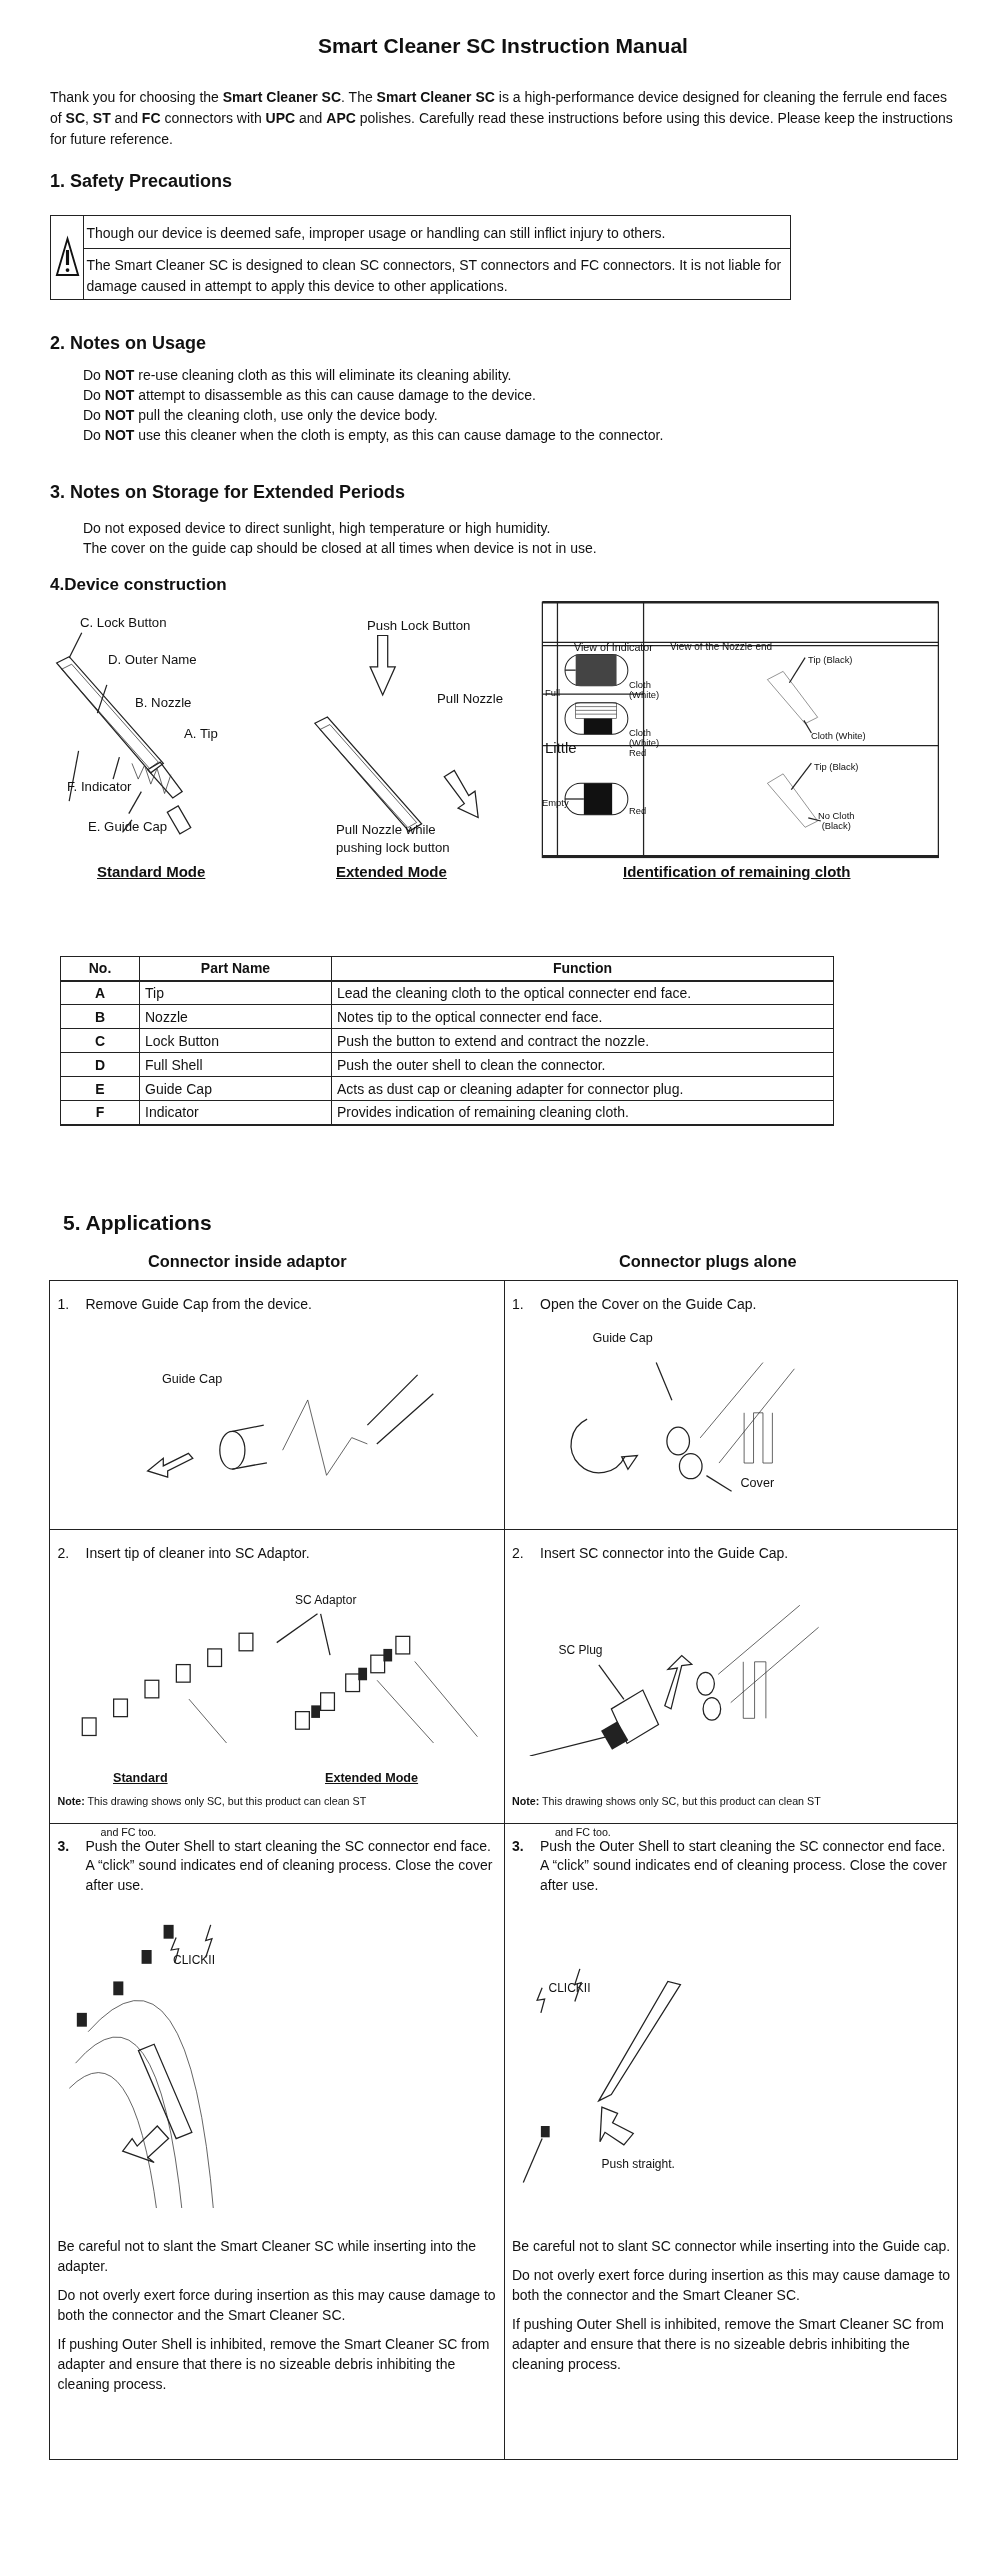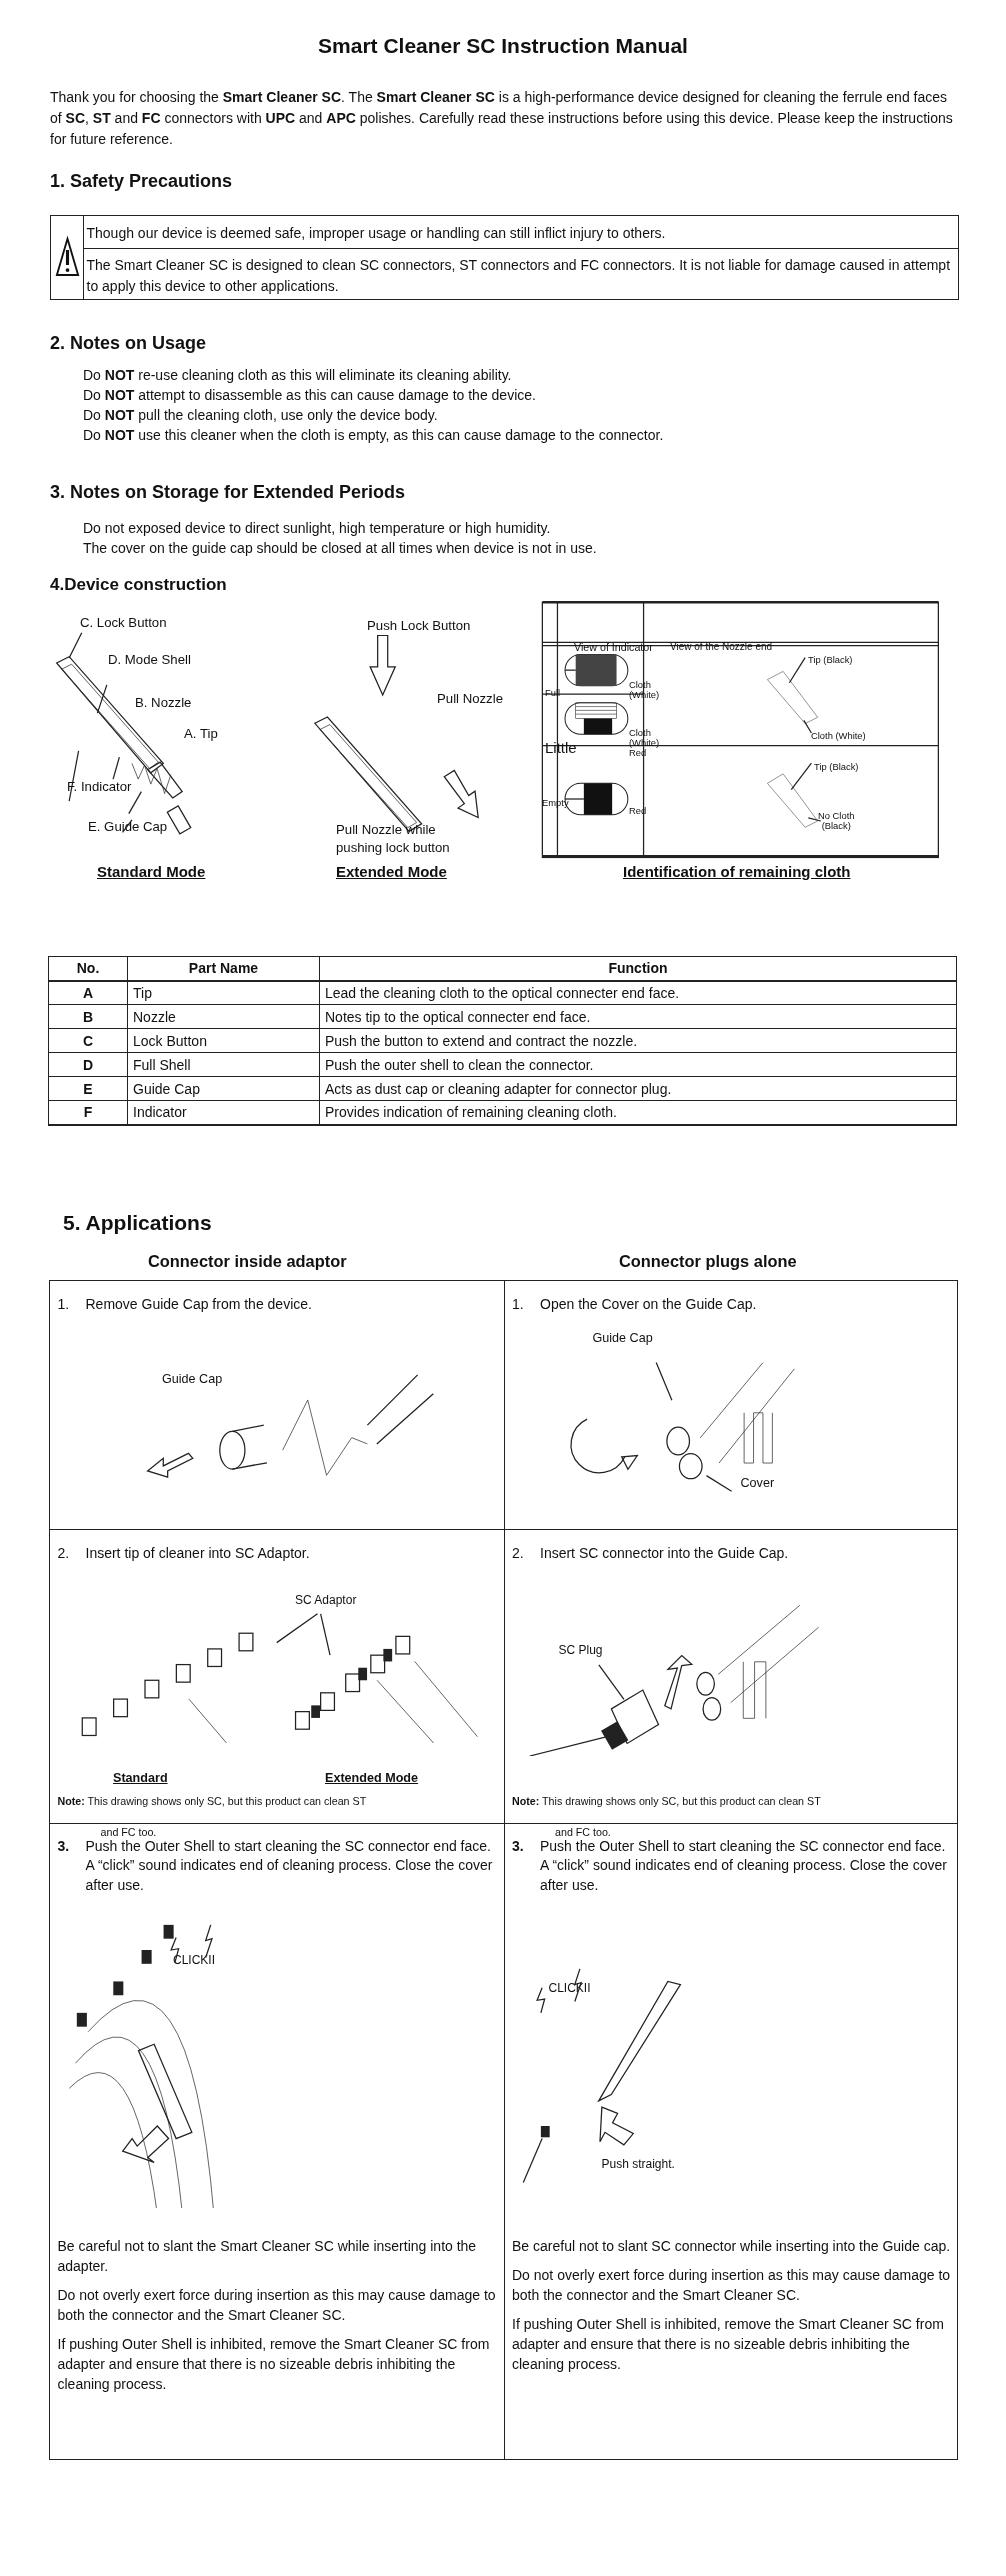--- a/index.html
+++ b/index.html
@@ -2,30 +2,30 @@
 <html style="font-size:10px"><head>
 <meta charset="utf-8">
 <style>
   * { box-sizing: border-box; margin: 0; padding: 0; }
   html, body { width: 1006px; height: 2576px; background: #ffffff; }
   body { font-family: "Liberation Sans", sans-serif; color: #111; position: relative; overflow: hidden; }
   .abs { position: absolute; }
   .title { left: 0; width: 1006px; top: 34px; text-align: center; font-size: 21px; font-weight: bold; }
   .intro { left: 50px; width: 912px; top: 87px; font-size: 14px; line-height: 21px; }
   .h2 { font-size: 18px; font-weight: bold; }
-  .safety { left: 50px; top: 215px; width: 909px; height: 85px; border: 1.3px solid #222; border-top-width: 1.9px; border-bottom-width: 1.9px; display: flex; }
+  .safety { left: 50px; top: 215px; width: 741px; height: 85px; border: 1.3px solid #222; border-top-width: 1.9px; border-bottom-width: 1.9px; display: flex; }
   .safety .icon-cell { width: 33px; border-right: 0.6px solid #222; display: flex; align-items: center; justify-content: center; }
   .safety .texts { flex: 1; display: flex; flex-direction: column; }
   .safety .row1 { height: 33px; border-bottom: 1.9px solid #222; padding: 8.8px 2.5px 0 2.5px; font-size: 14px; }
   .safety .row2 { flex: 1; padding: 6.3px 2.5px 0 2.5px; font-size: 14px; line-height: 21px; }
   .usage { left: 83px; top: 365px; font-size: 14px; line-height: 20px; }
   .storage { left: 83px; top: 518px; font-size: 14px; line-height: 20px; }
   .diagram-label { font-size: 13.2px; }
   .mode-caption { font-size: 15px; font-weight: bold; text-decoration: underline; }
-  .parts { left: 48px; top: 956px; width: 909px; border-collapse: collapse; font-size: 14px; }
+  .parts { left: 60px; top: 956px; width: 774px; border-collapse: collapse; font-size: 14px; }
   .parts th, .parts td { border: 0.6px solid #222; padding: 2.5px 5px; height: 24px; }
   .parts th { font-weight: bold; text-align: center; border-bottom: 2.5px solid #222; }
   .parts td.no { text-align: center; font-weight: bold; width: 79px; }
   .parts td.name { width: 192px; }
   .parts tr:last-child td { border-bottom: 2.5px solid #222; }
   .apps-grid { left: 49px; top: 1280px; width: 909px; border: 1.3px solid #222; border-top-width: 1.9px; border-bottom-width: 1.9px; }
   .apps-row { display: flex; border-bottom: 1.9px solid #222; }
   .apps-row:last-child { border-bottom: none; }
   .apps-cell { width: 50%; position: relative; }
   .apps-cell + .apps-cell { border-left: 1.3px solid #222; }
@@ -85,21 +85,21 @@
     <rect class="ln" x="205" y="300" width="20" height="40" transform="rotate(-30 215 320)"></rect>
   </g>
   <line class="ln" x1="60" y1="22" x2="40" y2="62"></line>
   <line class="ln" x1="100" y1="105" x2="85" y2="150"></line>
   <line class="ln" x1="120" y1="220" x2="110" y2="255"></line>
   <line class="ln" x1="155" y1="275" x2="135" y2="310"></line>
   <line class="ln" x1="55" y1="210" x2="40" y2="290"></line>
   <line class="ln" x1="140" y1="320" x2="125" y2="340"></line>
 </svg>
 <div class="abs diagram-label" style="left:80px;top:615px;">C. Lock Button</div>
-<div class="abs diagram-label" style="left:108px;top:652px;">D. Mode Shell</div>
+<div class="abs diagram-label" style="left:108px;top:652px;">D. Outer Name</div>
 <div class="abs diagram-label" style="left:135px;top:695px;">B. Nozzle</div>
 <div class="abs diagram-label" style="left:184px;top:726px;">A. Tip</div>
 <div class="abs diagram-label" style="left:67px;top:779px;">F. Indicator</div>
 <div class="abs diagram-label" style="left:88px;top:819px;">E. Guide Cap</div>
 <div class="abs mode-caption" style="left:97px;top:863px;">Standard Mode</div>
 
 <svg class="abs" style="left:296px;top:635px;" width="201" height="208" viewBox="0 0 320 330">
   <g>
     <polygon class="ln" points="130,0 146,0 146,50 158,50 138,95 118,50 130,50"></polygon>
   </g>

